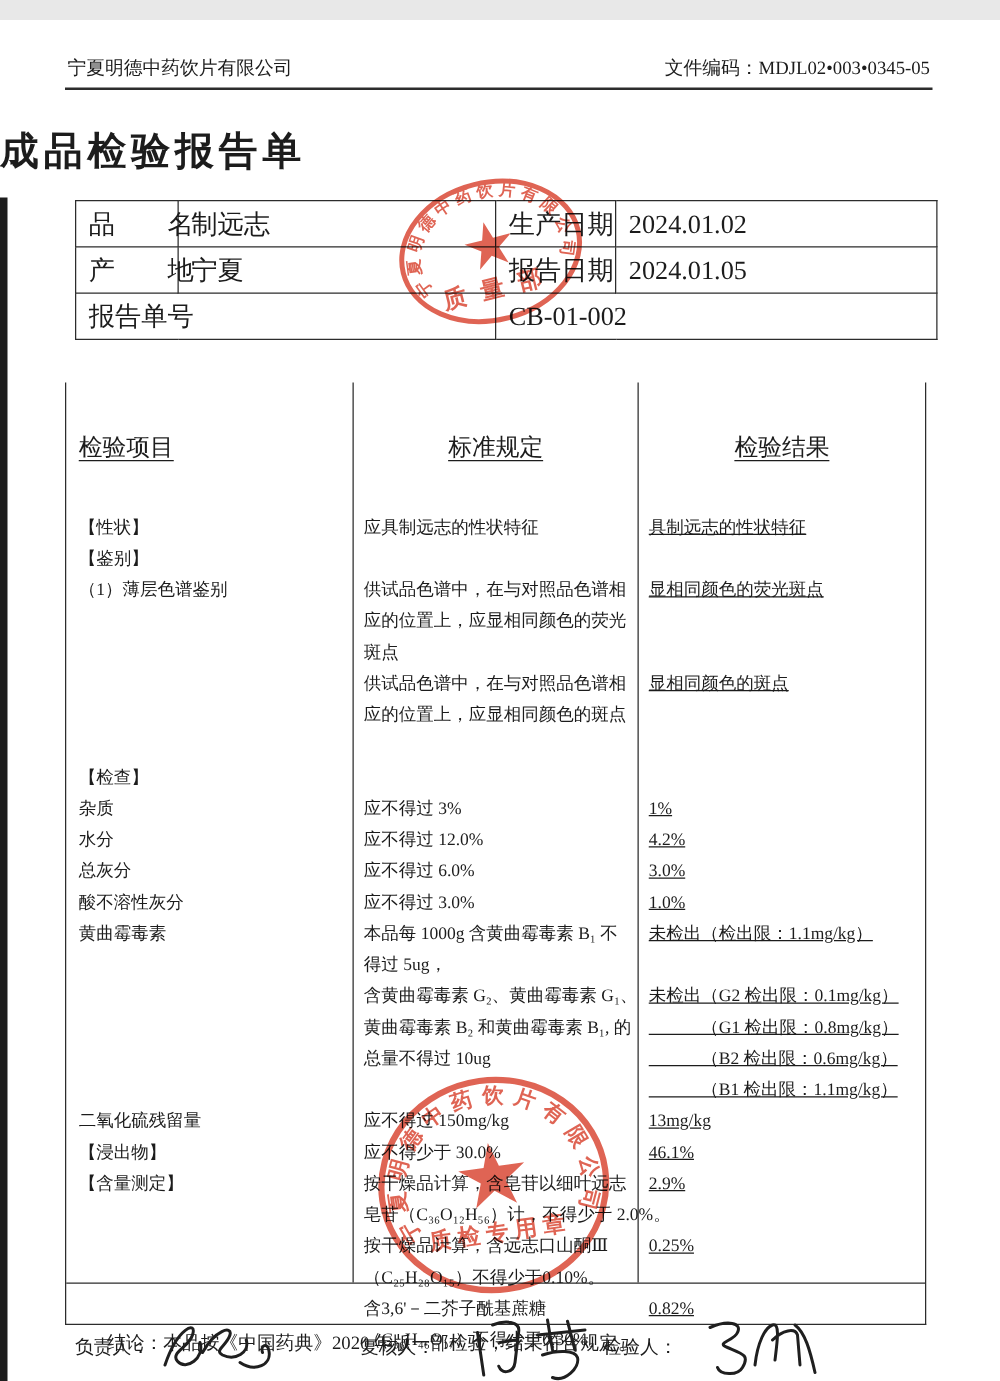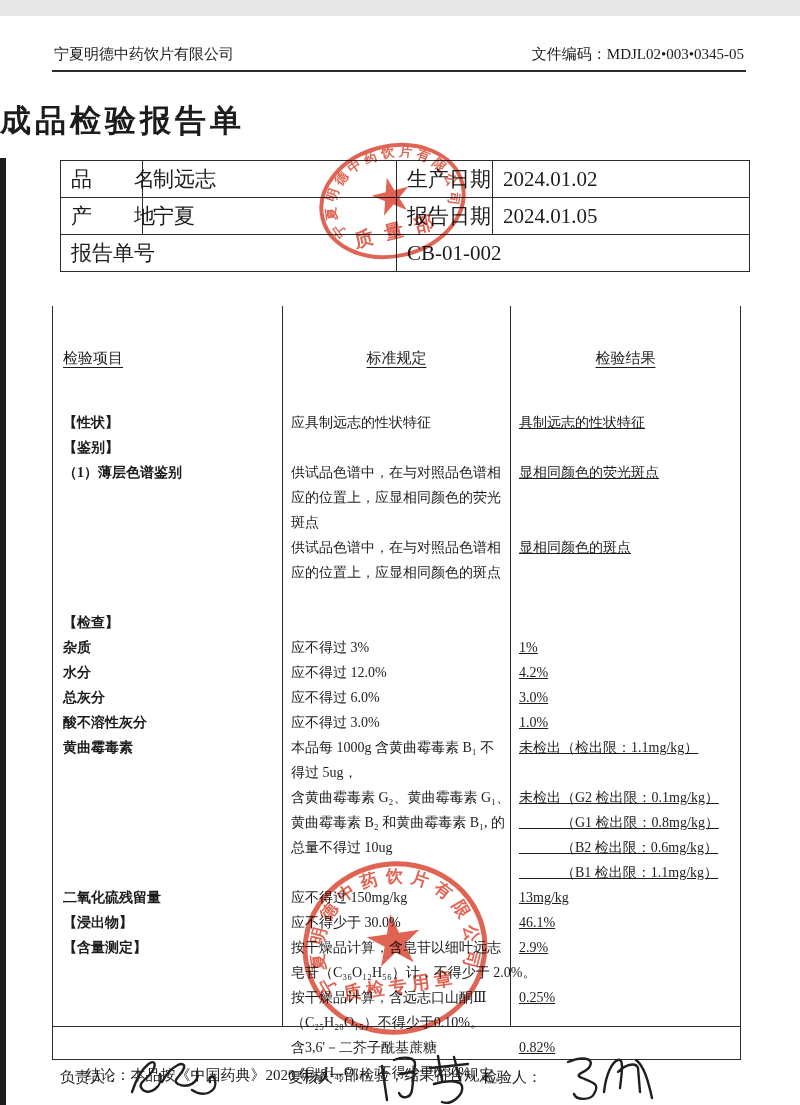--- a/index.html
+++ b/index.html
@@ -20,26 +20,26 @@
     table-layout:fixed;font-size:21px;}
   .info-table td{border:1px solid #2c2c2c;height:36px;padding:0 0 0 10px;white-space:pre;}
   
   .main-table{position:absolute;left:52px;top:290px;width:689px;box-sizing:border-box;
     border:1px solid #2c2c2c;border-top:none;}
   .cols{display:flex;height:720px;}
   .col{box-sizing:border-box;white-space:pre;overflow:visible;}
   .col-1{width:230px;border-right:1px solid #2c2c2c;}
   .col-2{width:228px;border-right:1px solid #2c2c2c;}
   .col-3{flex:1;}
-  .col-header{height:32px;display:flex;align-items:center;font-size:15px;}
+  .col-header{height:32px;display:flex;align-items:center;font-size:19px;}
   .col-1 .col-header{padding-left:10px;}
   .col-2 .col-header,.col-3 .col-header{justify-content:center;}
   .col-header span{text-decoration:underline;text-underline-offset:4px;}
   .line{height:25px;line-height:25px;font-size:14px;}
-  .col-1 .line{padding-left:10px;font-weight:bold;}
+  .col-1 .line{padding-left:10px;}
   .col-2 .line{padding-left:8px;}
   .col-3 .line{padding-left:8px;text-decoration:underline;}
   .conclusion{border-top:1px solid #2c2c2c;height:32px;line-height:32px;
     padding-left:10px;font-size:15px;white-space:pre;}
   .conclusion .c-label{font-weight:normal;text-align:right;}
   
   .sig-label{position:absolute;font-size:15px;}
   .sig-svg{position:absolute;}
   .sig-svg path{fill:none;stroke:#1f1f1f;stroke-width:2.4;stroke-linecap:round;stroke-linejoin:round;}
   

